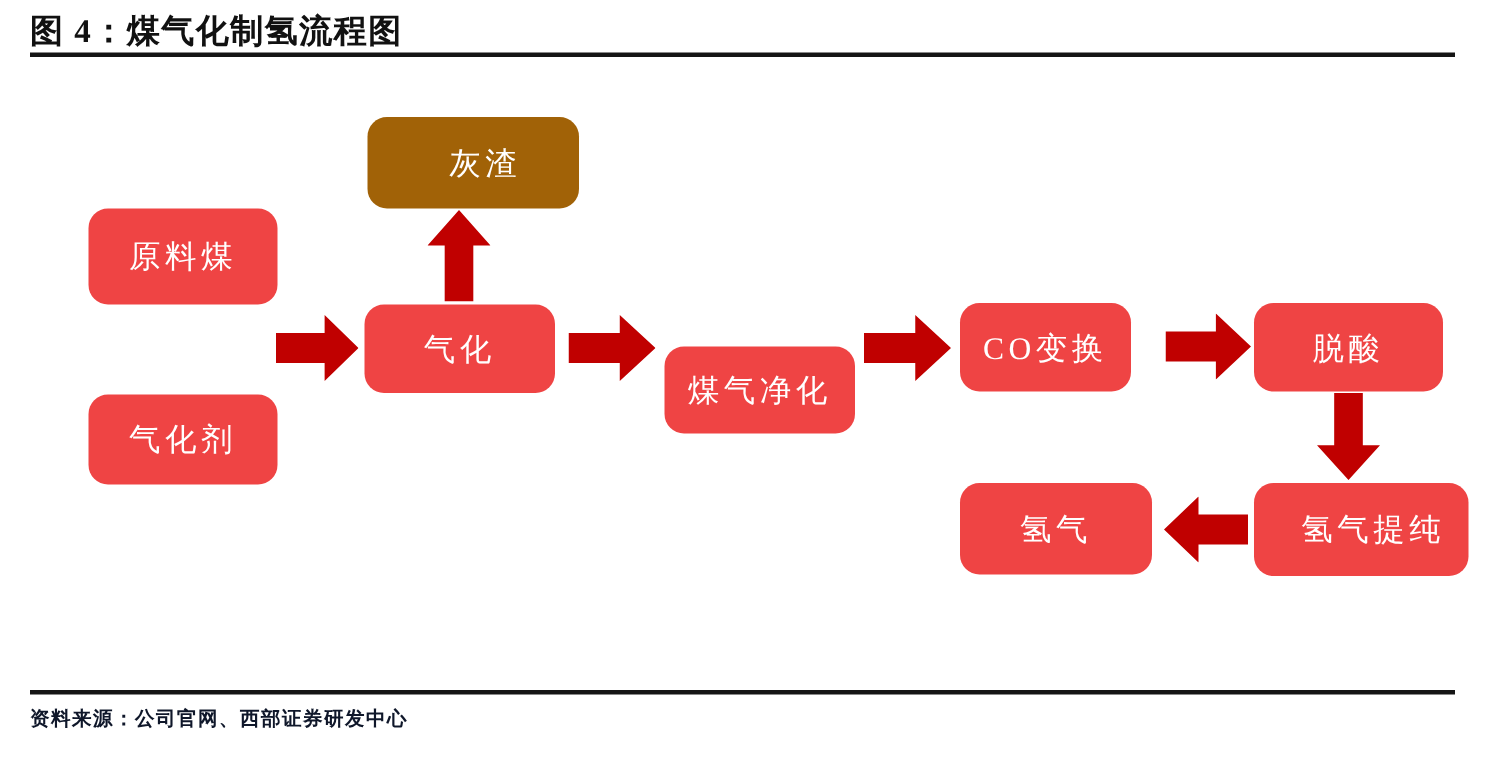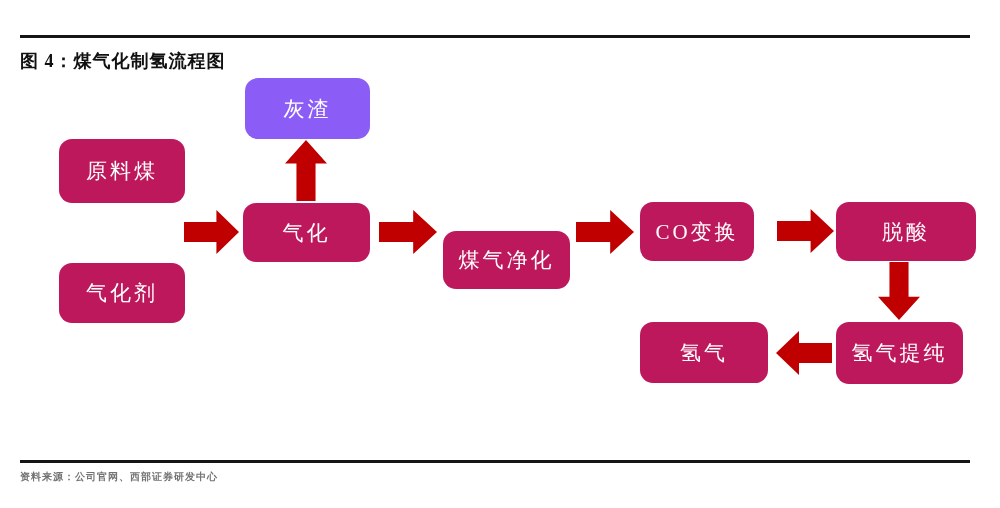--- a/index.html
+++ b/index.html
@@ -1,40 +1,40 @@
 <!DOCTYPE html>
 <html><head>
 <meta charset="utf-8">
 <style>
   html,body{margin:0;padding:0;background:#fff;}
   body{width:1000px;height:508px;position:relative;overflow:hidden;
        font-family:"Liberation Serif", serif;}
   .canvas{position:absolute;inset:0;}
 
-  .fig-title{position:absolute;left:20px;top:6px;font-size:18px;font-weight:700;
-             color:#111;letter-spacing:1px;white-space:nowrap;margin-top:43px;}
+  .fig-title{position:absolute;left:20px;top:6px;font-size:22px;font-weight:700;
+             color:#111;letter-spacing:1px;white-space:nowrap;}
   .rule{position:absolute;left:20px;width:950px;height:3px;background:#151515;}
   .rule-top{top:35px;}
   .rule-bottom{top:460px;}
-  .fig-source{position:absolute;left:20px;top:470px;font-size:10px;font-weight:700;
-              color:#737373;letter-spacing:1px;white-space:nowrap;}
+  .fig-source{position:absolute;left:20px;top:470px;font-size:13px;font-weight:700;
+              color:#0f172a;letter-spacing:1px;white-space:nowrap;}
 
   .node{position:absolute;display:flex;align-items:center;justify-content:center;
         color:#fff;font-size:21px;letter-spacing:3px;border-radius:13px;
-        background:#be185d;white-space:nowrap;}
-  .node.gray{background:#8b5cf6;}
+        background:#ef4444;white-space:nowrap;}
+  .node.gray{background:#a16207;padding-left:16px;}
 
   #node-ash{left:245px;top:78px;width:125px;height:61px;}
   #node-raw-coal{left:59px;top:139px;width:126px;height:64px;}
   #node-agent{left:59px;top:263px;width:126px;height:60px;}
   #node-gasification{left:243px;top:203px;width:127px;height:59px;}
   #node-purification{left:443px;top:203px;width:127px;height:58px;margin-top:28px;}
   #node-co-shift{left:640px;top:202px;width:114px;height:59px;}
-  #node-deacid{left:836px;top:202px;width:140px;height:59px;}
-  #node-h2-purification{left:836px;top:322px;width:127px;height:62px;}
+  #node-deacid{left:836px;top:202px;width:126px;height:59px;}
+  #node-h2-purification{left:836px;top:322px;width:127px;height:62px;padding-left:16px;}
   #node-hydrogen{left:640px;top:322px;width:128px;height:61px;}
 
   .arrow{position:absolute;}
   .arrow svg{display:block;width:100%;height:100%;}
   .arrow polygon{fill:#c00000;}
   #arrow-inputs{left:184px;top:210px;width:55px;height:44px;}
   #arrow-gas-to-purif{left:379px;top:210px;width:58px;height:44px;}
   #arrow-purif-to-co{left:576px;top:210px;width:58px;height:44px;}
   #arrow-co-to-deacid{left:777px;top:209px;width:57px;height:44px;}
   #arrow-to-ash{left:285px;top:140px;width:42px;height:61px;}

